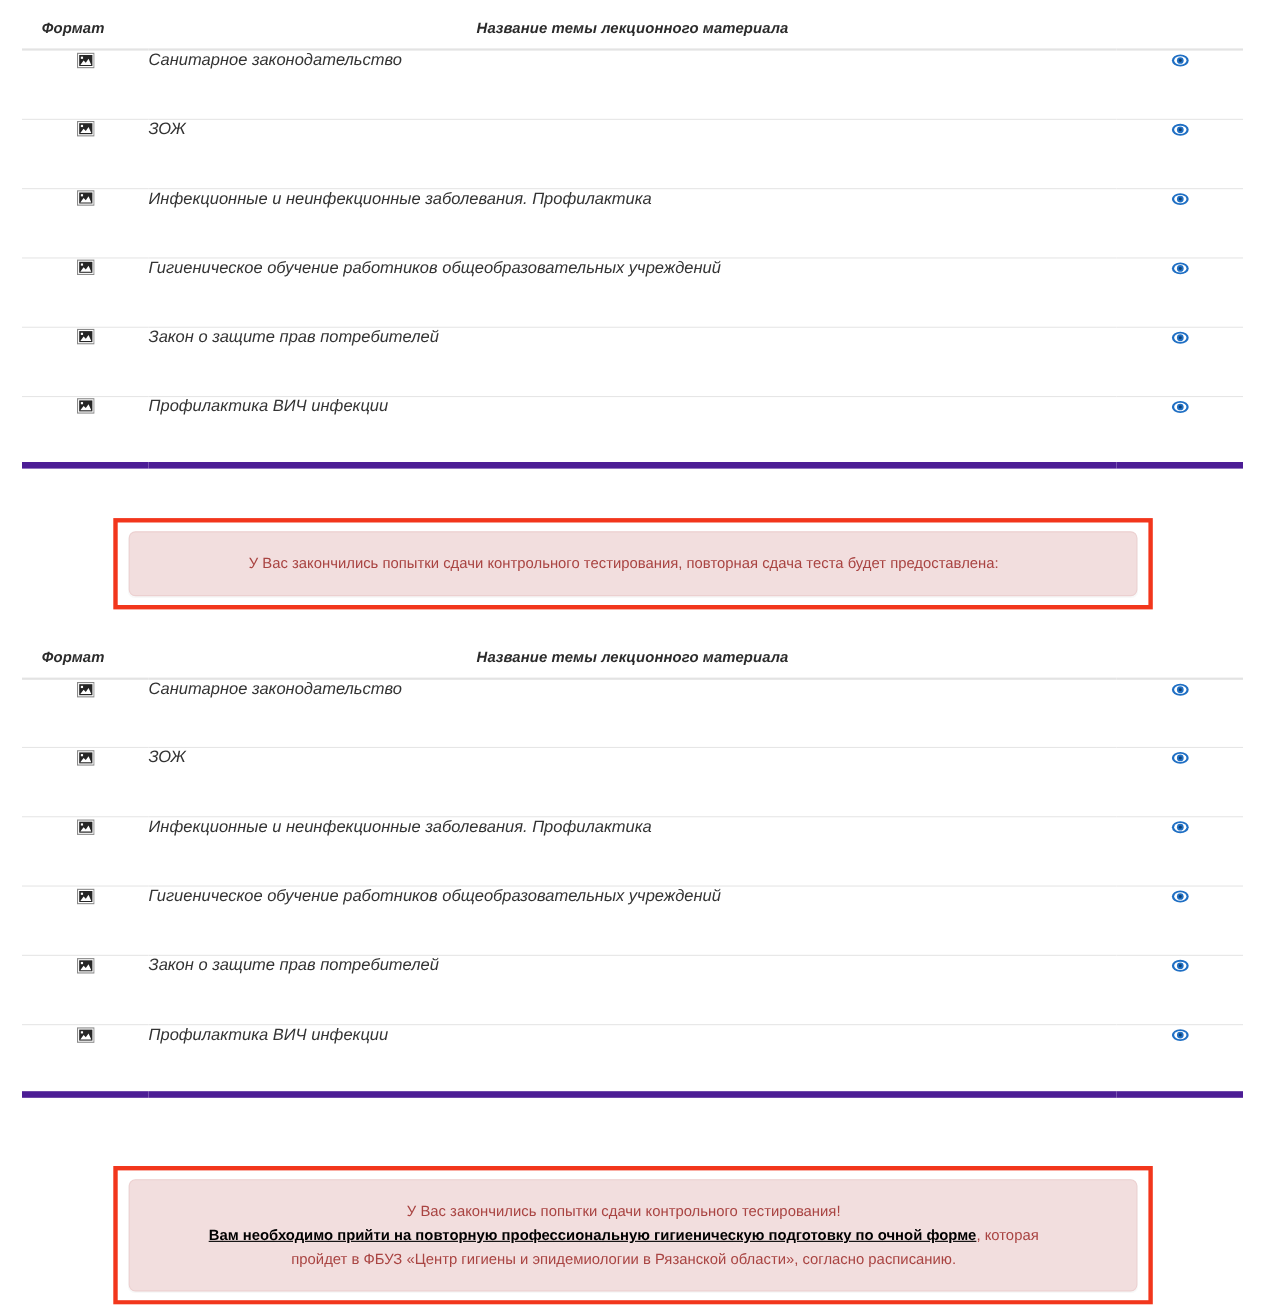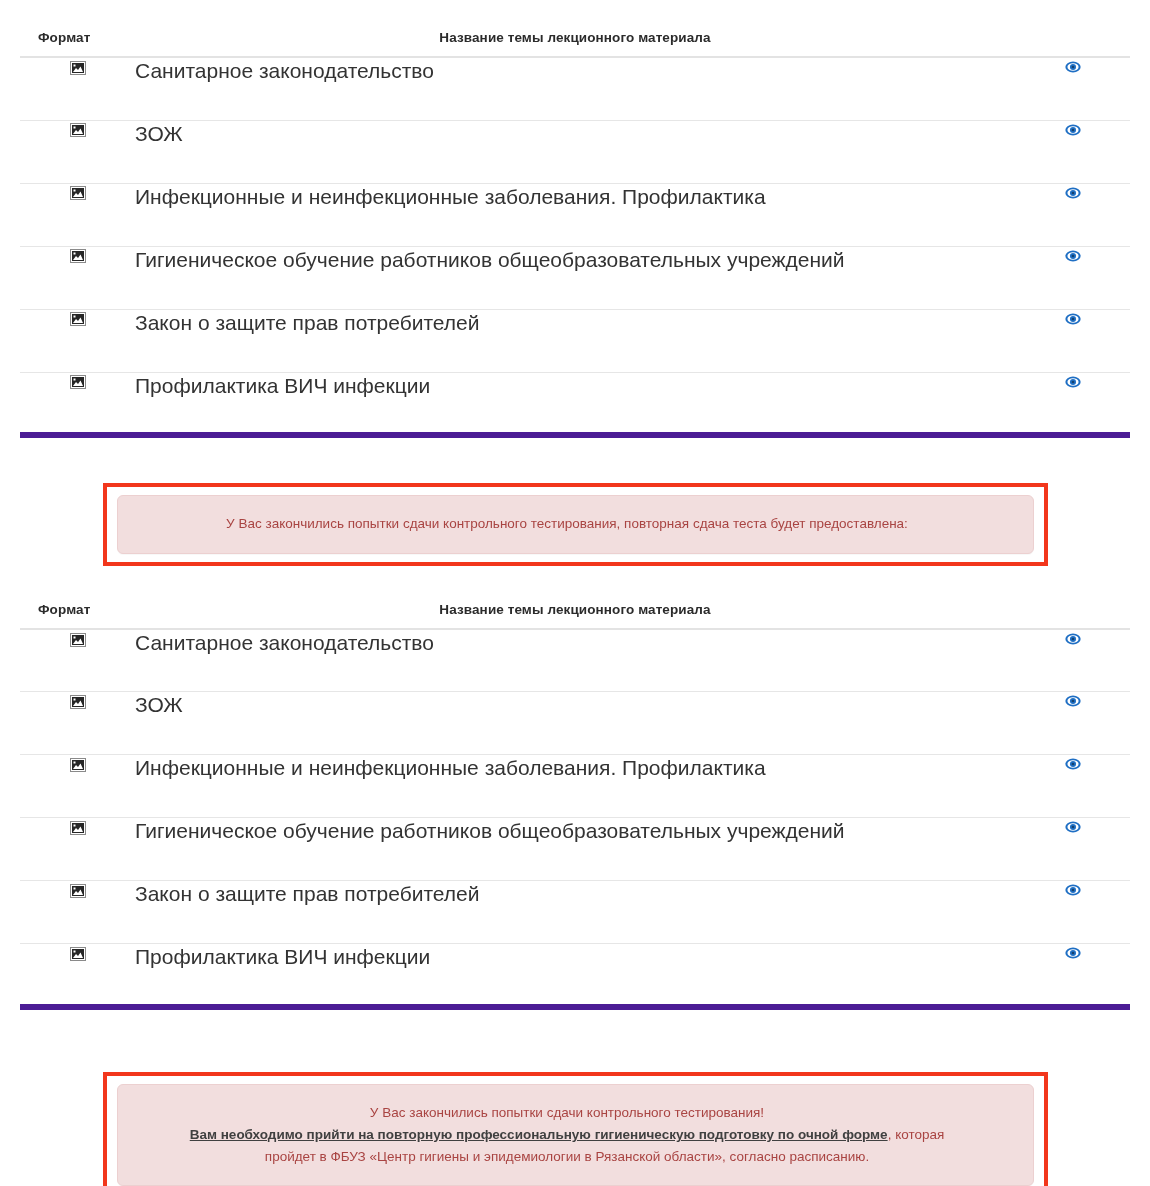--- a/index.html
+++ b/index.html
@@ -19,23 +19,24 @@
   }
 
   .page {
     width: 1150px;
     padding: 0;
   }
 
   
   .lect-table {
     width: 1110px;
-    margin: 12px 20px;
+    margin: 0 20px;
     border-collapse: collapse;
     table-layout: fixed;
+    font-style: italic;
   }
   .lect-table col.c-format { width: 115px; }
   .lect-table col.c-title  { width: 880px; }
   .lect-table col.c-view   { width: 115px; }
 
   .lect-table thead th {
     font-size: 13.5px;
     font-weight: bold;
     color: #2b2b2b;
     padding: 10px 0 11px 0;
@@ -64,21 +65,21 @@
     border-bottom: 6px solid #4c1d95;
   }
 
   .td-format {
     text-align: center;
     padding-top: 8px;
   }
   .td-title {
     padding-top: 26px;
     padding-left: 18px;
-    font-size: 21px;
+    font-size: 15px;
     color: #333333;
     font-weight: normal;
     line-height: 1.2;
   }
   .td-view {
     text-align: center;
     padding-top: 26px;
   }
 
   
@@ -123,21 +124,21 @@
     line-height: 1.62;
     box-shadow: 0 1px 1px rgba(0,0,0,0.03);
   }
   .alert-line { display: block; }
   .alert-strong {
     font-weight: bold;
     color: #9c3a38;
   }
   .alert-link {
     font-weight: bold;
-    color: #404040;
+    color: #000000;
     text-decoration: underline;
   }
 
   .spacer-top { height: 8px; }
 </style>
 </head>
 <body>
 
 <div class="page">
 

